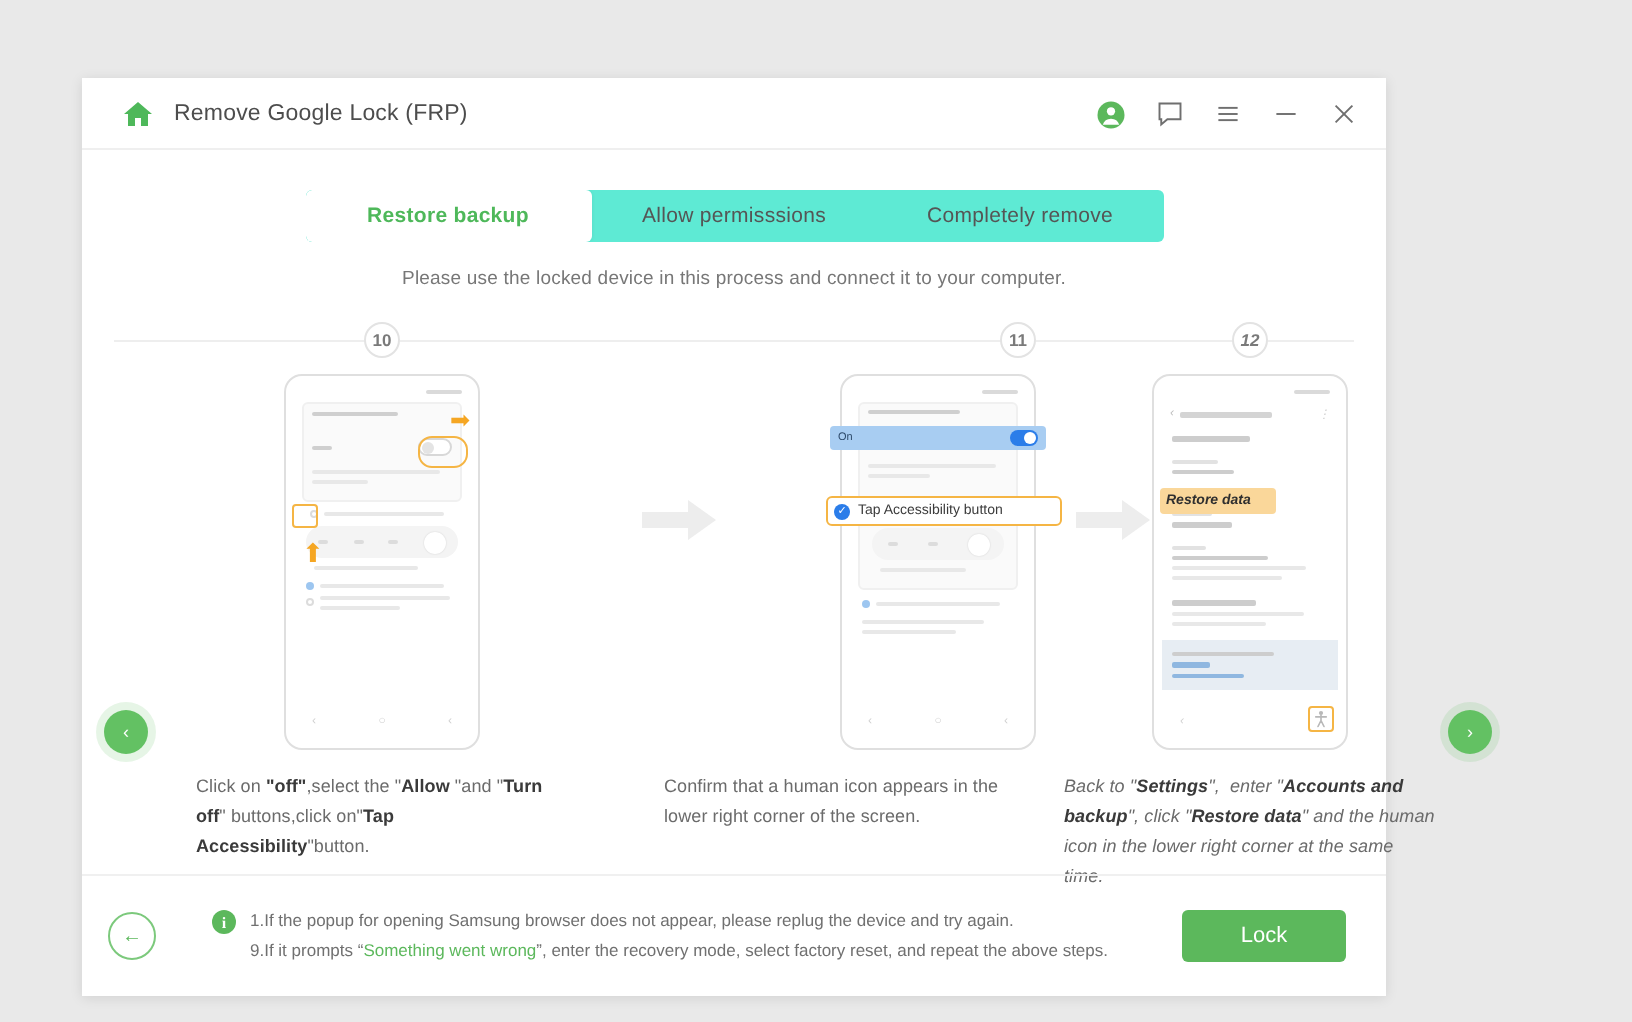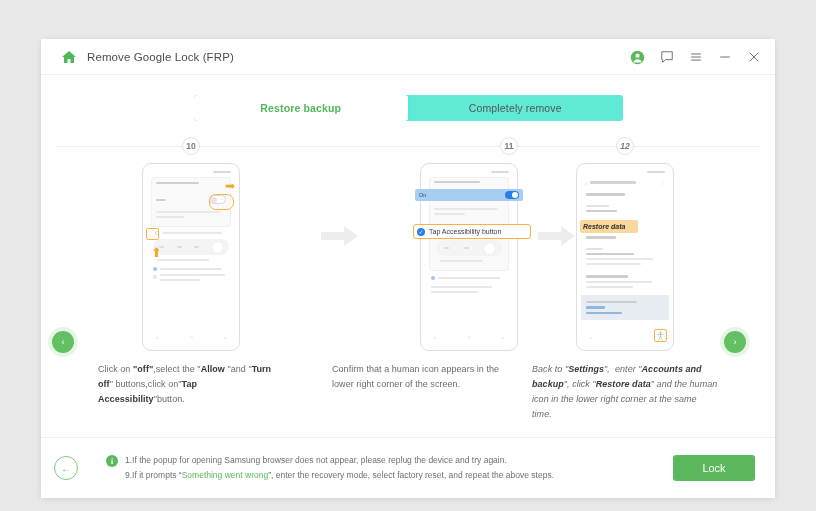--- a/index.html
+++ b/index.html
@@ -5,21 +5,21 @@
   * { box-sizing: border-box; margin: 0; padding: 0; }
   html, body {
     width: 816px; height: 511px;
     font-family: "Liberation Sans", sans-serif;
     background: #e9e9e9;
     overflow: hidden;
   }
   .app {
     position: absolute;
     left: 41px; top: 39px;
-    width: 734px; height: 459px;
+    width: 652px; height: 459px;
     background: #ffffff;
     box-shadow: 0 1px 6px rgba(0,0,0,0.10);
   }
 
   
   .titlebar {
     position: relative;
     height: 36px;
     border-bottom: 1px solid #efefef;
     display: flex; align-items: center;
@@ -327,23 +327,25 @@
               <line x1="12.8" y1="3.2" x2="3.2" y2="12.8"></line>
             </g>
           </svg>
       </span>
     </div>
   </div>
 
   <div class="tabs-wrap">
     <div class="tabs">
       <div class="tab active">Restore backup</div>
+      <div class="tab">Allow permisssions</div>
       <div class="tab">Completely remove</div>
     </div>
   </div>
+  <div class="subhint">Please use the locked device in this process and connect it to your computer.</div>
 
   <div class="steps">
     <div class="rail"></div>
 
     <div class="bigarrow a1">
       <svg width="38" height="22" viewBox="0 0 38 22">
           <path d="M0 7h23V1l14 10-14 10v-6H0z" fill="#ededed"></path>
         </svg>
     </div>
     <div class="bigarrow a2">

